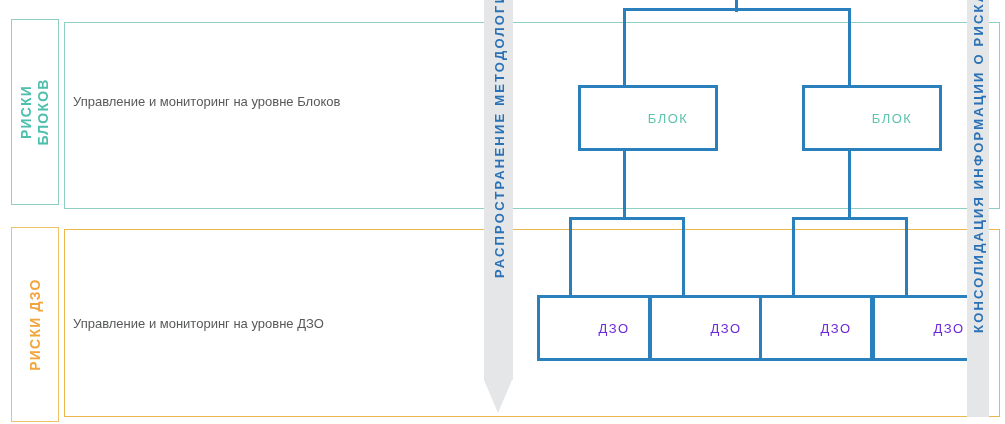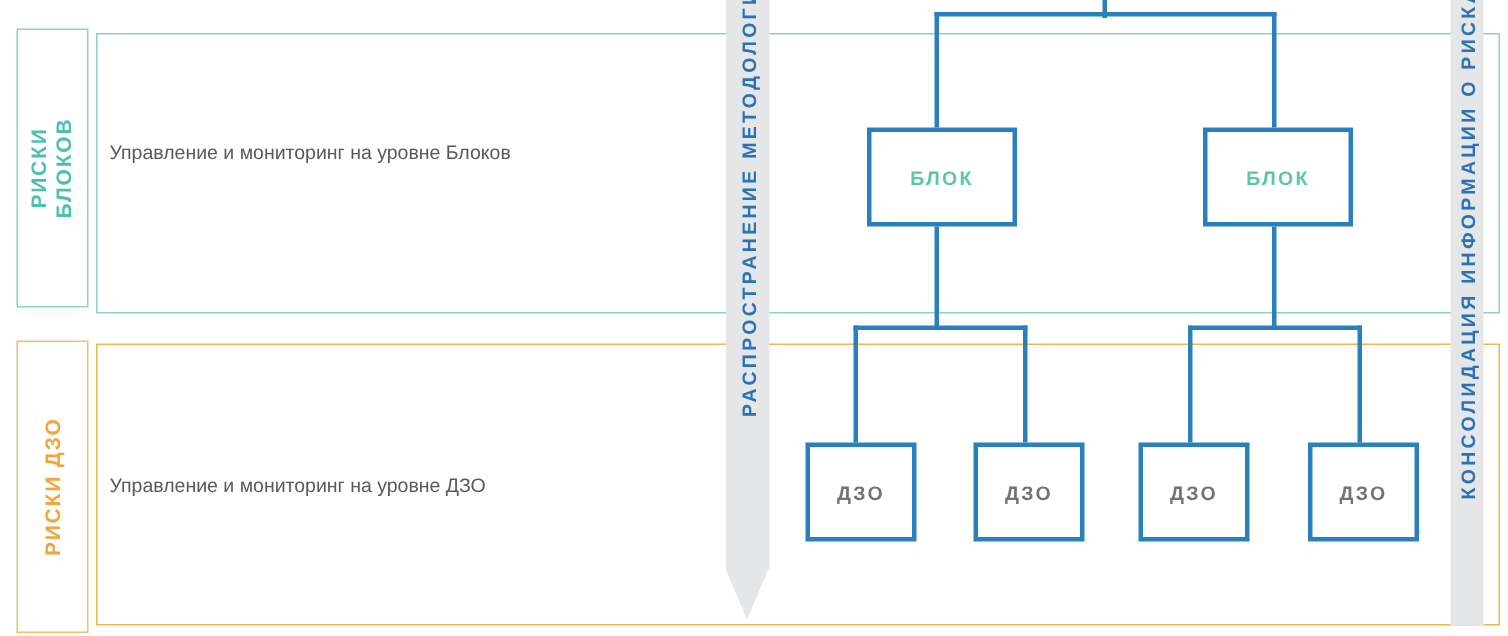--- a/index.html
+++ b/index.html
@@ -36,24 +36,24 @@
   .l-b2-down{left:848px;top:144px;width:3px;height:76px;}
   .l-split1{left:569px;top:217px;width:116px;height:3px;}
   .l-split2{left:792px;top:217px;width:116px;height:3px;}
   .l-d1{left:569px;top:217px;width:3px;height:79px;}
   .l-d2{left:682px;top:217px;width:3px;height:79px;}
   .l-d3{left:792px;top:217px;width:3px;height:79px;}
   .l-d4{left:905px;top:217px;width:3px;height:79px;}
   
   .node{position:absolute;background:#fff;border:3px solid #2A80BD;z-index:3;
         display:flex;align-items:center;justify-content:center;
-        font-weight:bold;letter-spacing:1.5px;}
+        font-weight:normal;letter-spacing:1.5px;padding-left:40px;}
   .block-node{width:94px;height:60px;top:85px;font-size:13px;color:#5CC4AB;}
   .b1{left:578px;} .b2{left:802px;}
-  .dzo-node{width:68px;height:60px;top:295px;font-size:13px;color:#737373;}
+  .dzo-node{width:68px;height:60px;top:295px;font-size:13px;color:#6d28d9;}
   .d1{left:537px;} .d2{left:649px;} .d3{left:759px;} .d4{left:872px;}
   
   .banner-shaft{position:absolute;background:#E4E6E8;z-index:4;}
   .banner-shaft.left{left:484px;top:-10px;width:29px;height:390px;}
   .banner-shaft.right{left:967px;top:-10px;width:22px;height:427px;}
   .banner-tip-down{position:absolute;left:484px;top:380px;width:0;height:0;z-index:4;
     border-left:14.5px solid transparent;border-right:14.5px solid transparent;
     border-top:33px solid #E4E6E8;}
   .banner-text{position:absolute;white-space:nowrap;font-weight:bold;color:#2A72B5;
     font-size:13px;letter-spacing:2.2px;z-index:5;transform-origin:0 0;

